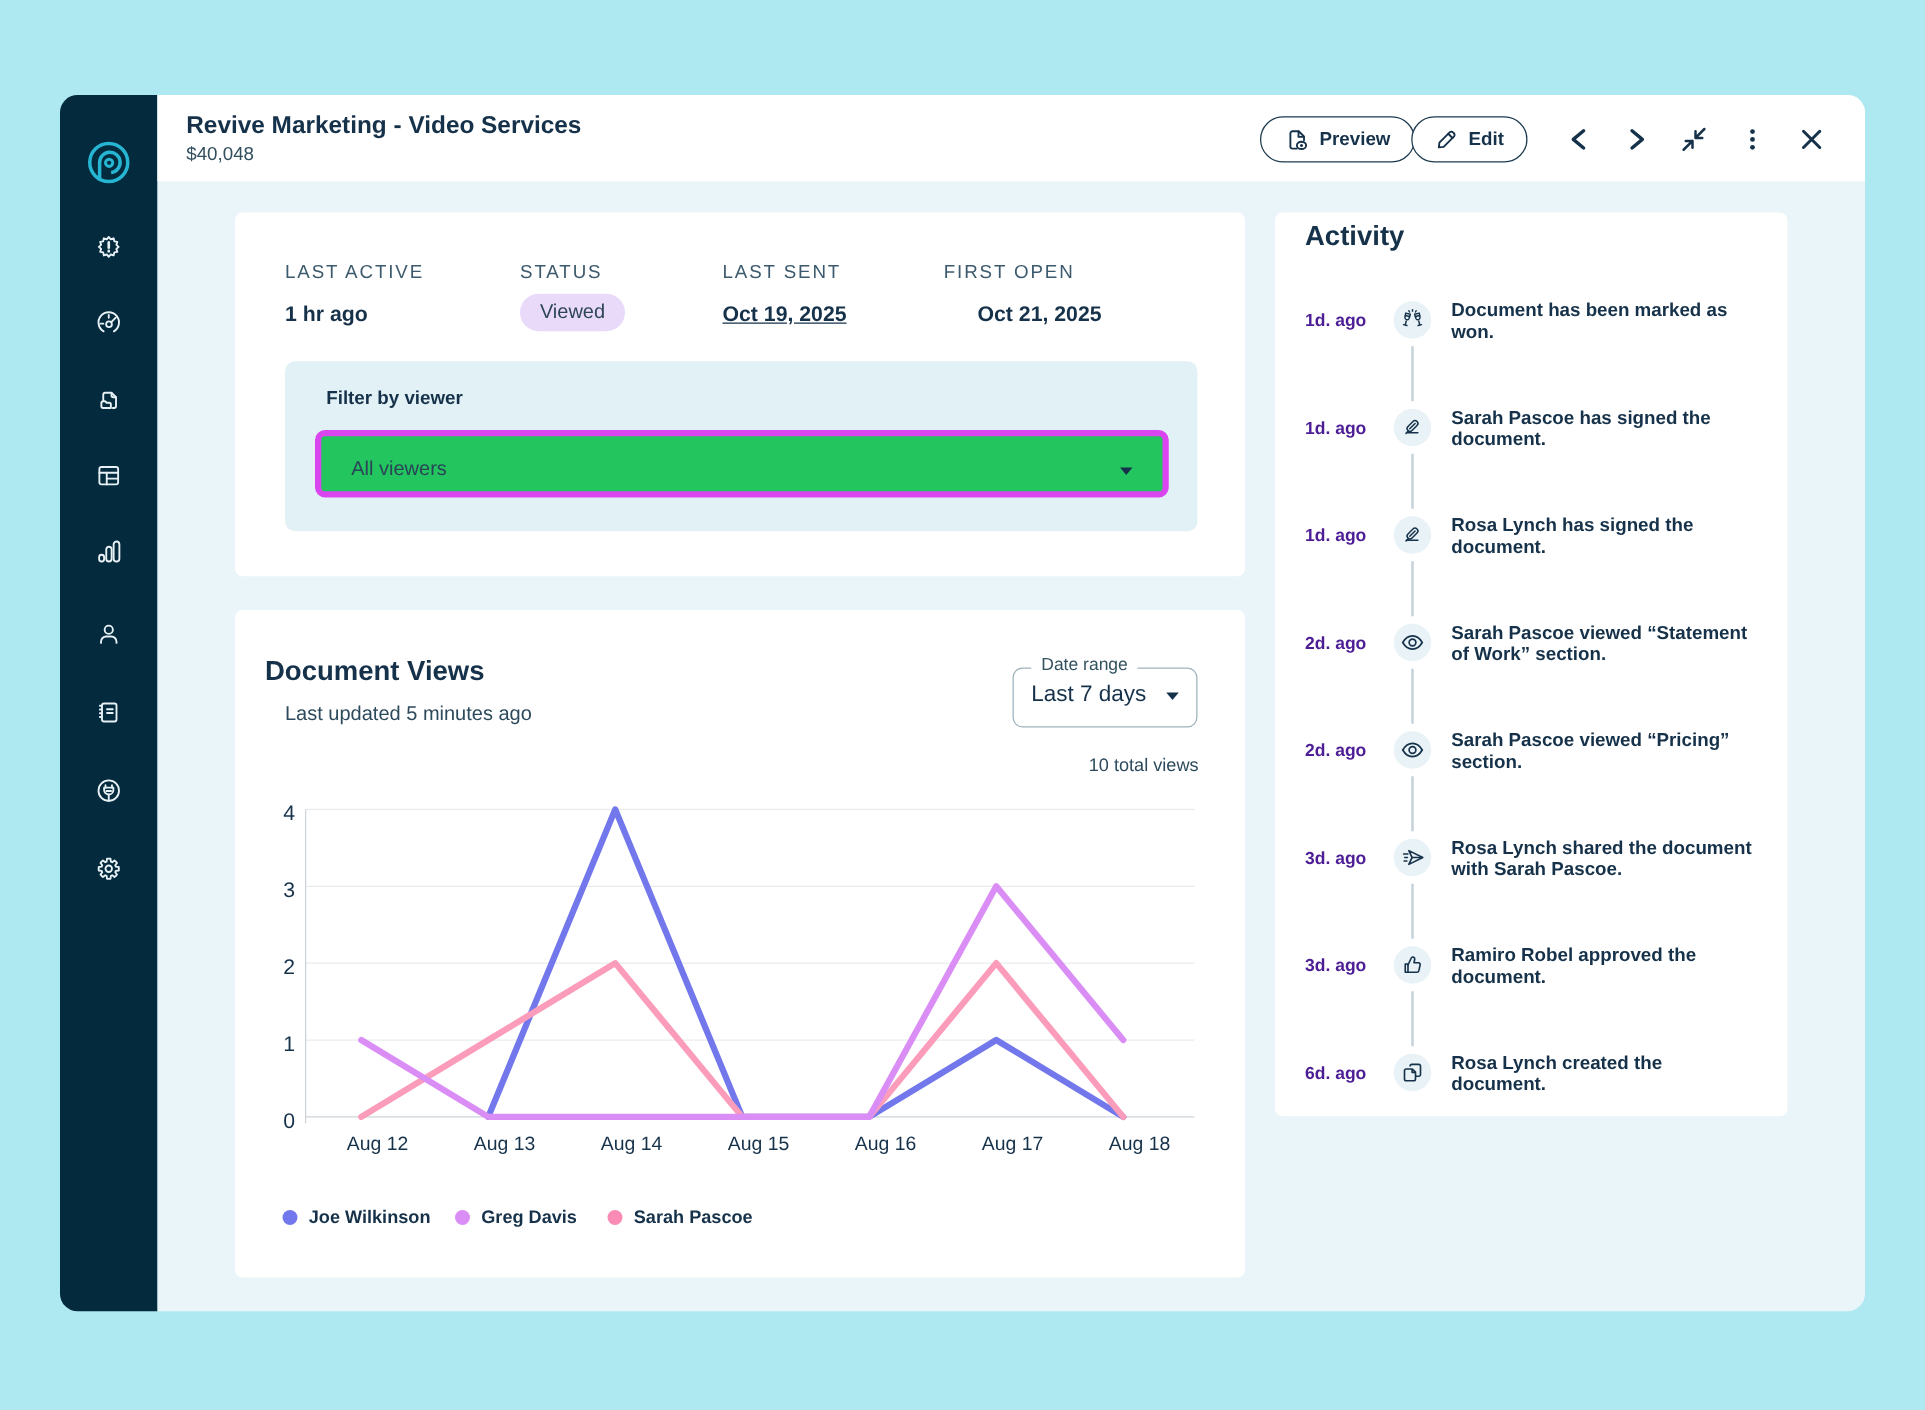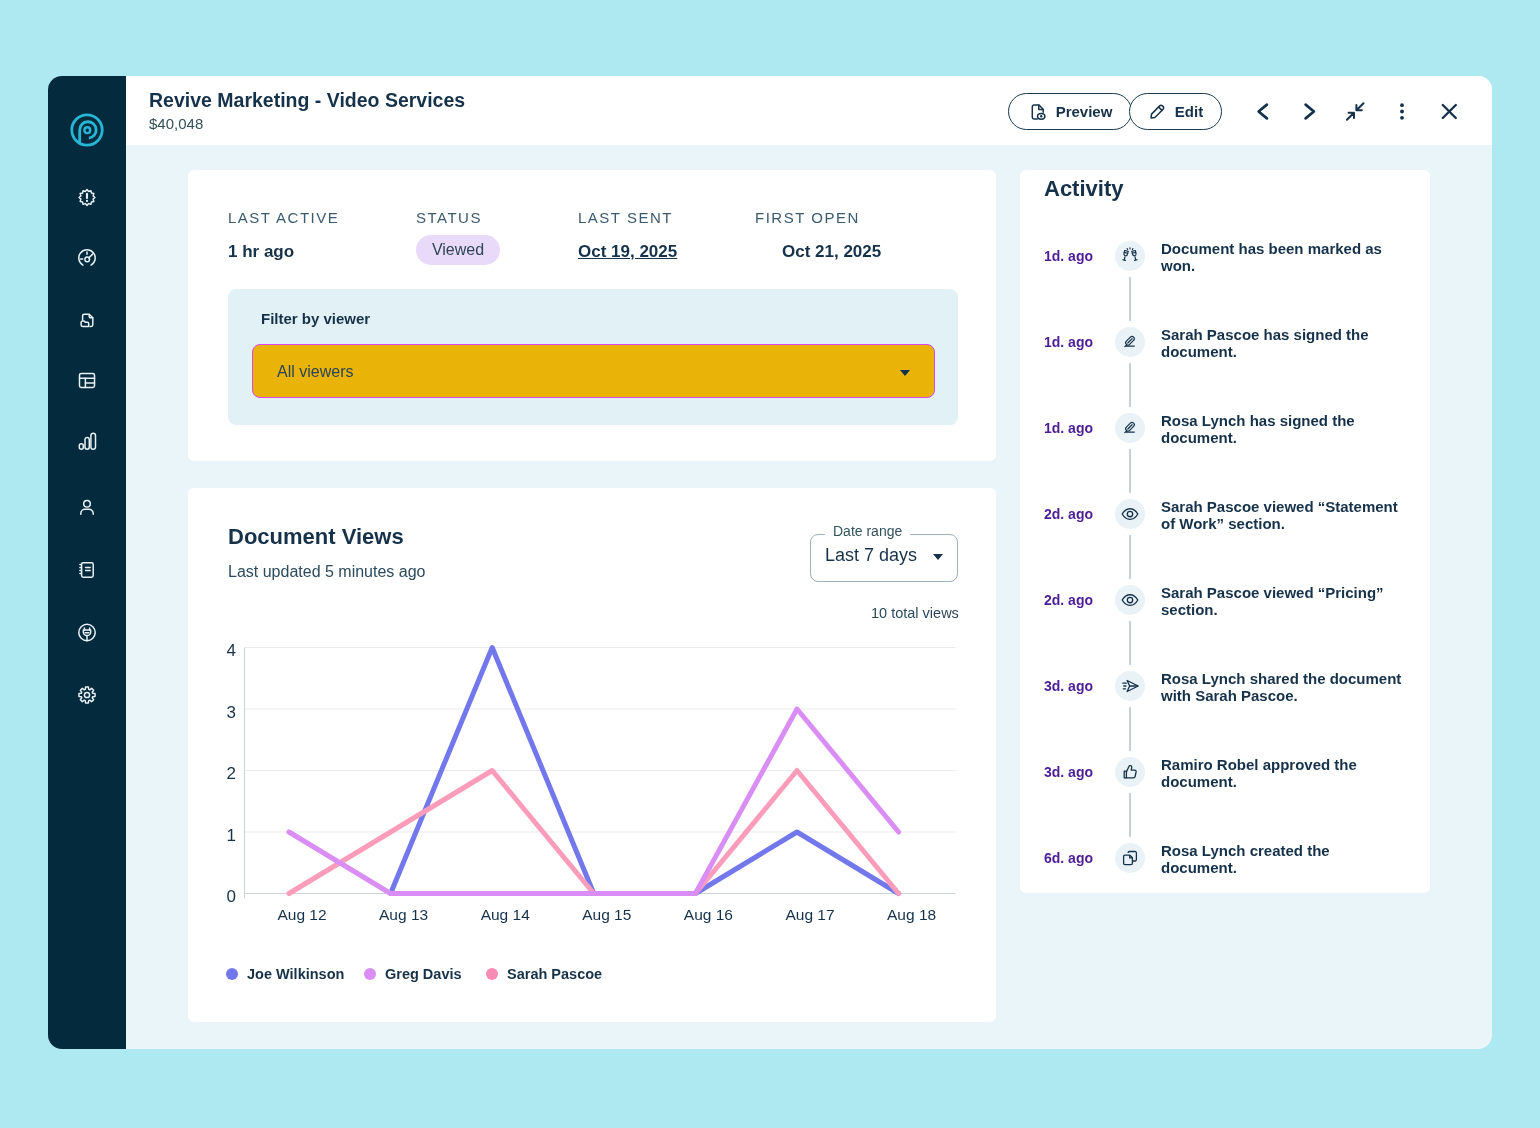--- a/index.html
+++ b/index.html
@@ -13,25 +13,25 @@
   .card { position:absolute; background:#fff; border-radius:6px; }
   #statcard { left:188px; top:170px; width:808px; height:291px; }
   #viewcard { left:188px; top:488px; width:808px; height:534px; }
   #actcard  { left:1020px; top:170px; width:410px; height:723px; }
   
   .slabel { position:absolute; top:209px; font-size:15px; letter-spacing:1.5px; color:#3c5a6d; }
   .sval   { position:absolute; top:242px; font-size:17px; font-weight:bold; color:#16324a; }
   #pill { position:absolute; left:416px; top:235px; width:84px; height:30px; background:#e9daf9; border-radius:15px; font-size:16px; color:#2e4656; display:flex; align-items:center; justify-content:center; }
   #filterpanel { position:absolute; left:228px; top:289px; width:730px; height:136px; background:#e2f1f5; border-radius:8px; }
   #filterlabel { position:absolute; left:261px; top:310px; font-size:15px; font-weight:bold; color:#16324a; }
-  #select { position:absolute; left:252px; top:344px; width:683px; height:54px; background:#eab308; border:1px solid #d946ef; border-radius:8px; }
+  #select { position:absolute; left:252px; top:344px; width:683px; height:54px; background:#22c55e; border:5px solid #d946ef; border-radius:8px; }
   #select .txt { position:absolute; left:24px; top:18px; font-size:16px; color:#2a4557; }
   #select .caret { position:absolute; right:24px; top:25px; width:0; height:0; border-left:5.7px solid transparent; border-right:5.7px solid transparent; border-top:6.2px solid #16324a; }
   
-  #dvtitle { position:absolute; left:228px; top:524px; font-size:22px; font-weight:bold; color:#16324a; }
+  #dvtitle { position:absolute; left:212px; top:524px; font-size:22px; font-weight:bold; color:#16324a; }
   #dvsub { position:absolute; left:228px; top:563px; font-size:16px; color:#2c4a5c; }
   #fieldset { position:absolute; left:810px; top:527px; width:148px; height:55px; }
   #fieldset .box { position:absolute; left:0; top:7px; width:148px; height:48px; border:1px solid #9fb1bb; border-radius:8px; }
   #fieldset .leg { position:absolute; left:15px; top:-4px; background:#fff; padding:0 8px; font-size:14px; color:#33525f; }
   #fieldset .txt { position:absolute; left:15px; top:18px; font-size:18px; color:#16324a; }
   #fieldset .caret { position:absolute; right:15.5px; top:27px; width:0; height:0; border-left:5.8px solid transparent; border-right:5.8px solid transparent; border-top:6.3px solid #16324a; }
   #totviews { position:absolute; right:581px; top:605px; font-size:14.5px; color:#2c4a5c; }
   
   .lgd { position:absolute; top:966px; font-size:14.5px; font-weight:bold; color:#16324a; display:flex; align-items:center; gap:9px; }
   .dot { width:12px; height:12px; border-radius:50%; display:inline-block; }

